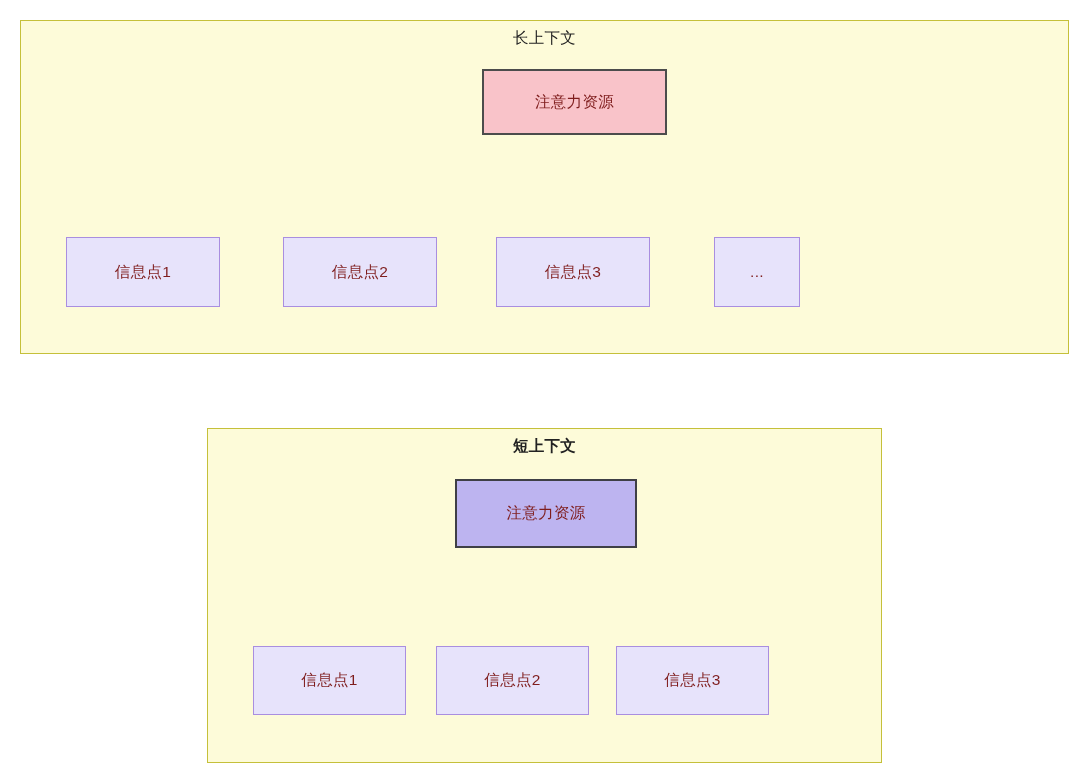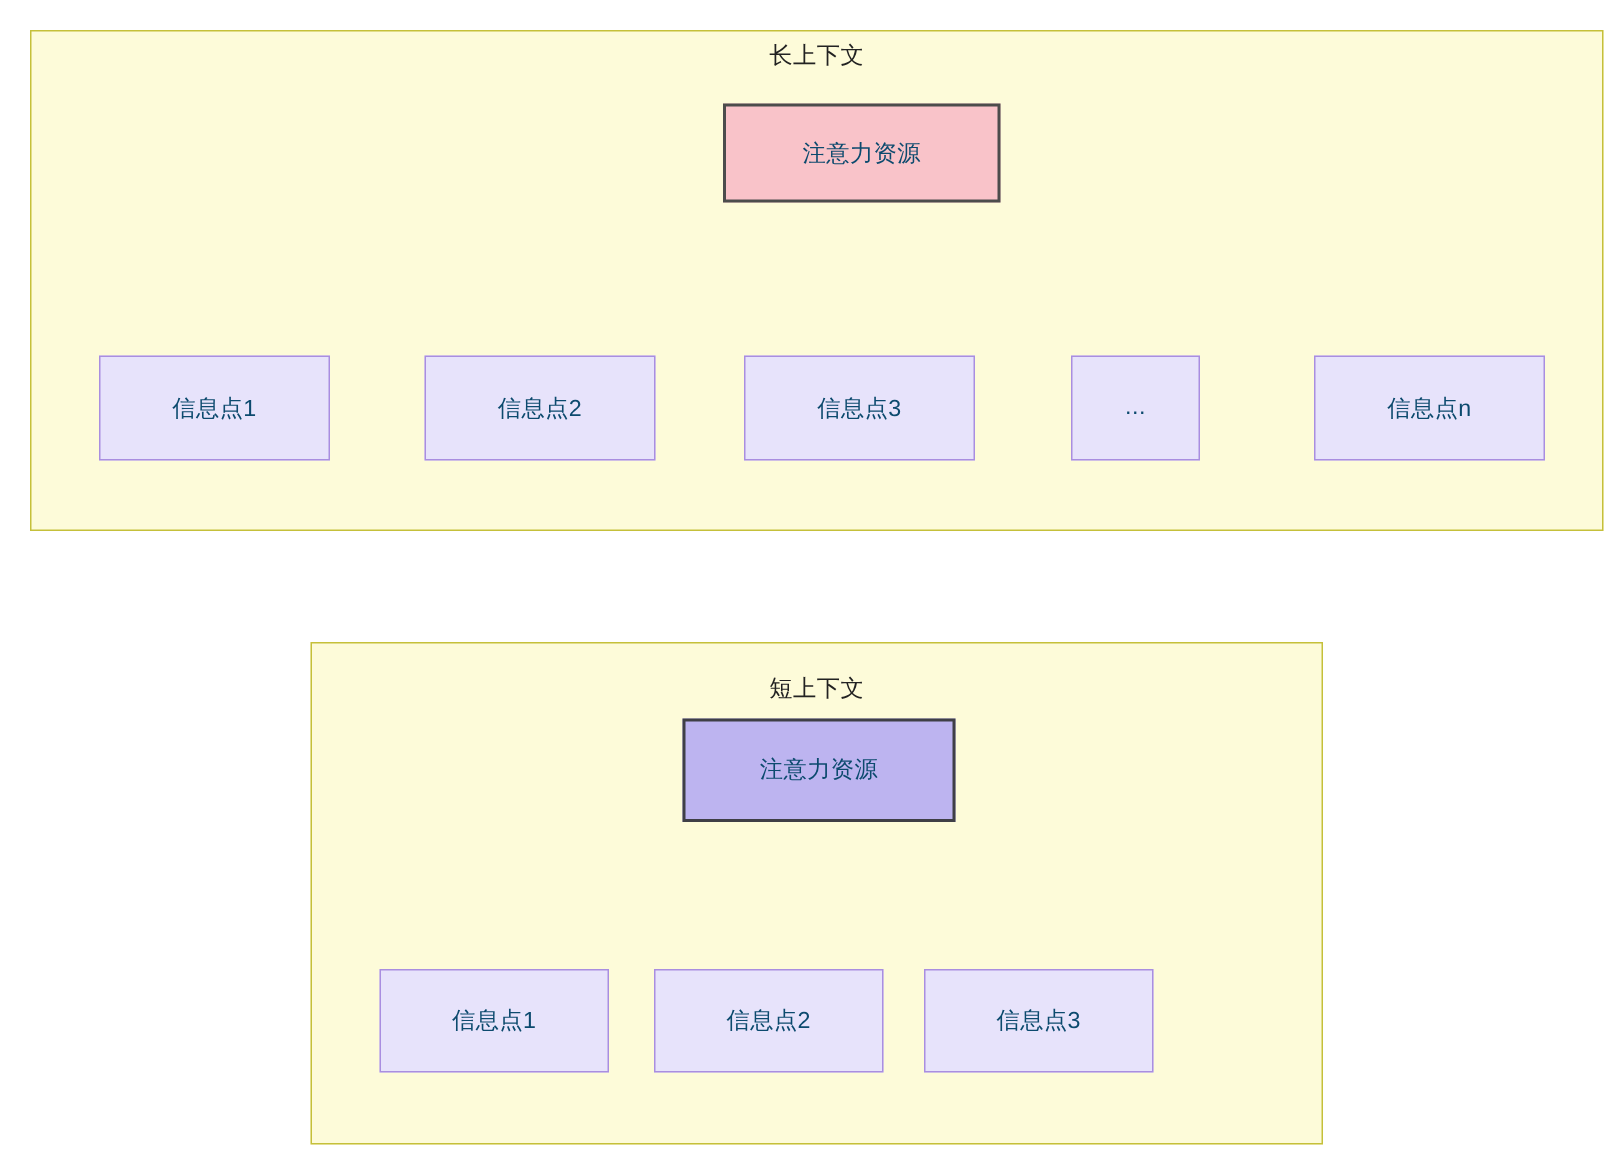--- a/index.html
+++ b/index.html
@@ -48,31 +48,31 @@
     left: 0;
     right: 0;
     text-align: center;
     font-size: 15.5px;
     color: #222222;
     line-height: 20px;
     letter-spacing: 0.3px;
     white-space: nowrap;
   }
   #group-long .group-title { top: 7px; }
-  #group-short .group-title { top: 21px; }
+  #group-short .group-title { top: 7px; font-weight: bold; }
 
   
   .node {
     position: absolute;
     box-sizing: border-box;
     display: flex;
     align-items: center;
     justify-content: center;
     font-size: 15.5px;
-    color: #0c4a6e;
+    color: #7f1d1d;
     letter-spacing: 0.3px;
     white-space: nowrap;
   }
 
   .node.attention-pink {
     background: #f9c3c9;
     border: 2.4px solid #4c4c4c;
   }
   .node.attention-purple {
     background: #bdb4f0;
@@ -139,21 +139,20 @@
     <div class="node attention-pink" id="n-long-attention">注意力资源</div>
 
     <div class="node info" id="n-long-i1">信息点1</div>
 
     <div class="node info" id="n-long-i2">信息点2</div>
 
     <div class="node info" id="n-long-i3">信息点3</div>
 
     <div class="node info" id="n-long-ellipsis">...</div>
 
-    <div class="node info" id="n-long-in">信息点n</div>
   </div>
 
   <div class="group" id="group-short">
     <div class="group-title">短上下文</div>
 
     <div class="node attention-purple" id="n-short-attention">注意力资源</div>
 
     <div class="node info" id="n-short-i1">信息点1</div>
 
     <div class="node info" id="n-short-i2">信息点2</div>

